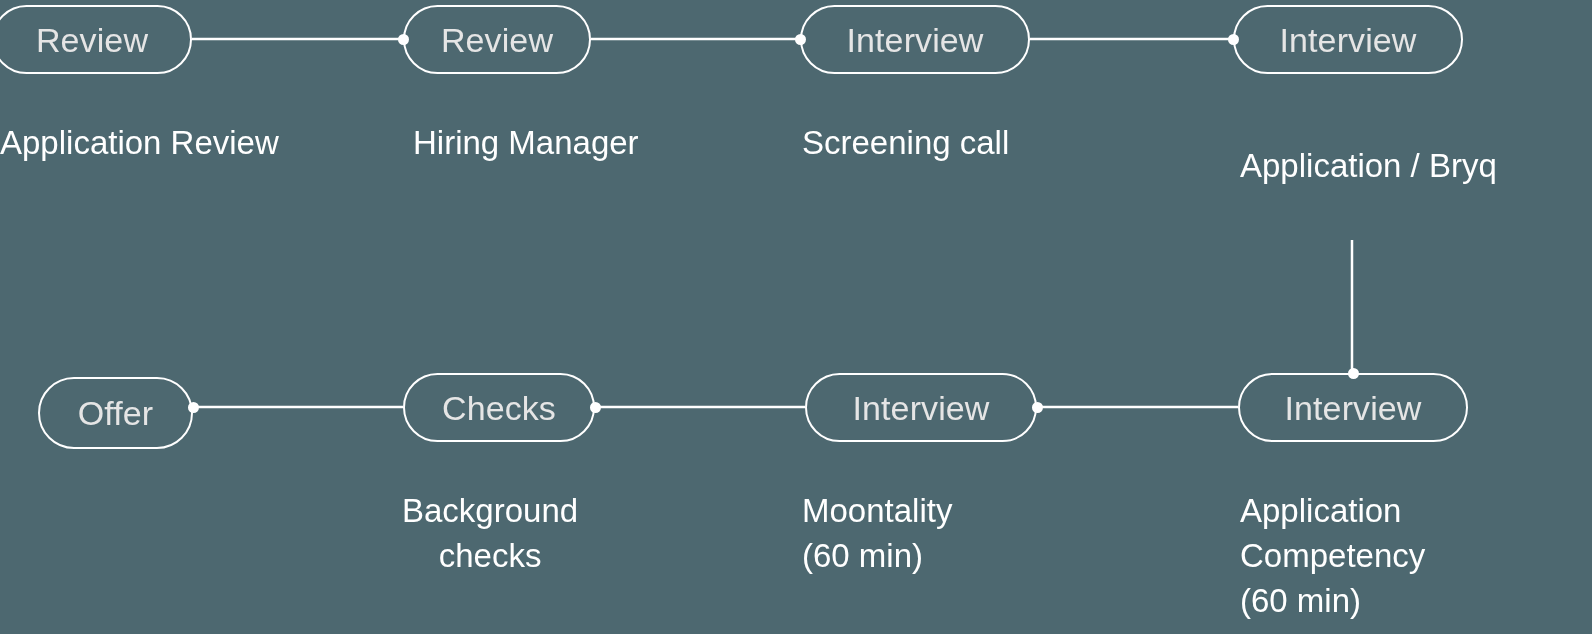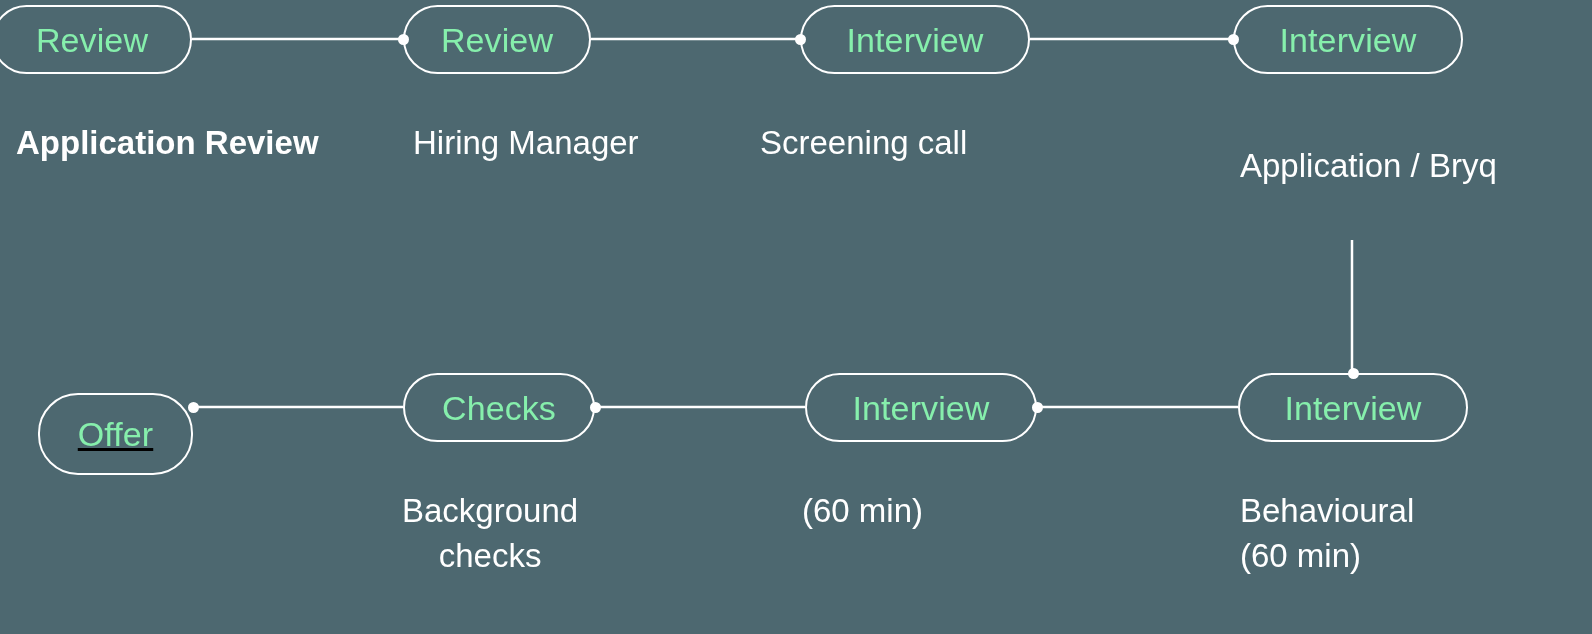--- a/index.html
+++ b/index.html
@@ -29,21 +29,21 @@
     box-sizing: border-box;
     border: 2.5px solid #ffffff;
     border-radius: 40px;
     background: transparent;
     display: flex;
     align-items: center;
     justify-content: center;
     z-index: 2;
   }
   .node-label {
-    color: #86efac;
+    color: #e5e5e5;
     font-size: 34px;
     line-height: 1;
     letter-spacing: 0.1px;
     white-space: nowrap;
   }
   .caption {
     position: absolute;
     color: #ffffff;
     font-size: 33px;
     line-height: 45px;
@@ -83,39 +83,39 @@
       </div>
       <div class="port" style="left: 403px; top: 39.5px;"></div>
       <div class="node" style="left: 800px; top: 5px; width: 230px; height: 69px;">
         <span class="node-label">Interview</span>
       </div>
       <div class="port" style="left: 800px; top: 39.5px;"></div>
       <div class="node" style="left: 1233px; top: 5px; width: 230px; height: 69px;">
         <span class="node-label">Interview</span>
       </div>
       <div class="port" style="left: 1233px; top: 39.5px;"></div>
-      <div class="node" style="left: 38px; top: 393px; width: 155px; height: 82px; text-decoration: underline;">
+      <div class="node" style="left: 38px; top: 377px; width: 155px; height: 72px;">
         <span class="node-label">Offer</span>
       </div>
       <div class="port" style="left: 193px; top: 407.5px;"></div>
       <div class="node" style="left: 403px; top: 373px; width: 192px; height: 69px;">
         <span class="node-label">Checks</span>
       </div>
       <div class="port" style="left: 595px; top: 407.5px;"></div>
       <div class="node" style="left: 805px; top: 373px; width: 232px; height: 69px;">
         <span class="node-label">Interview</span>
       </div>
       <div class="port" style="left: 1037px; top: 407.5px;"></div>
       <div class="node" style="left: 1238px; top: 373px; width: 230px; height: 69px;">
         <span class="node-label">Interview</span>
       </div>
       <div class="port" style="left: 1353px; top: 373px;"></div>
     </div>
   <div id="captions-layer">
-      <div class="caption" style="left: 16px; top: 120px; font-weight: bold;"><div>Application Review</div></div>
+      <div class="caption" style="left: 0px; top: 120px;"><div>Application Review</div></div>
       <div class="caption" style="left: 413px; top: 120px;"><div>Hiring Manager</div></div>
-      <div class="caption" style="left: 760px; top: 120px;"><div>Screening call</div></div>
+      <div class="caption" style="left: 802px; top: 120px;"><div>Screening call</div></div>
       <div class="caption" style="left: 1240px; top: 143px;"><div>Application / Bryq</div></div>
       <div class="caption" style="left: 402px; top: 488px; text-align: center;"><div>Background</div><div>checks</div></div>
-      <div class="caption" style="left: 802px; top: 488px;"><div>(60 min)</div></div>
-      <div class="caption" style="left: 1240px; top: 488px;"><div>Behavioural</div><div>(60 min)</div></div>
+      <div class="caption" style="left: 802px; top: 488px;"><div>Moontality</div><div>(60 min)</div></div>
+      <div class="caption" style="left: 1240px; top: 488px;"><div>Application</div><div>Competency</div><div>(60 min)</div></div>
     </div>
 </div>
 
 </body></html>

